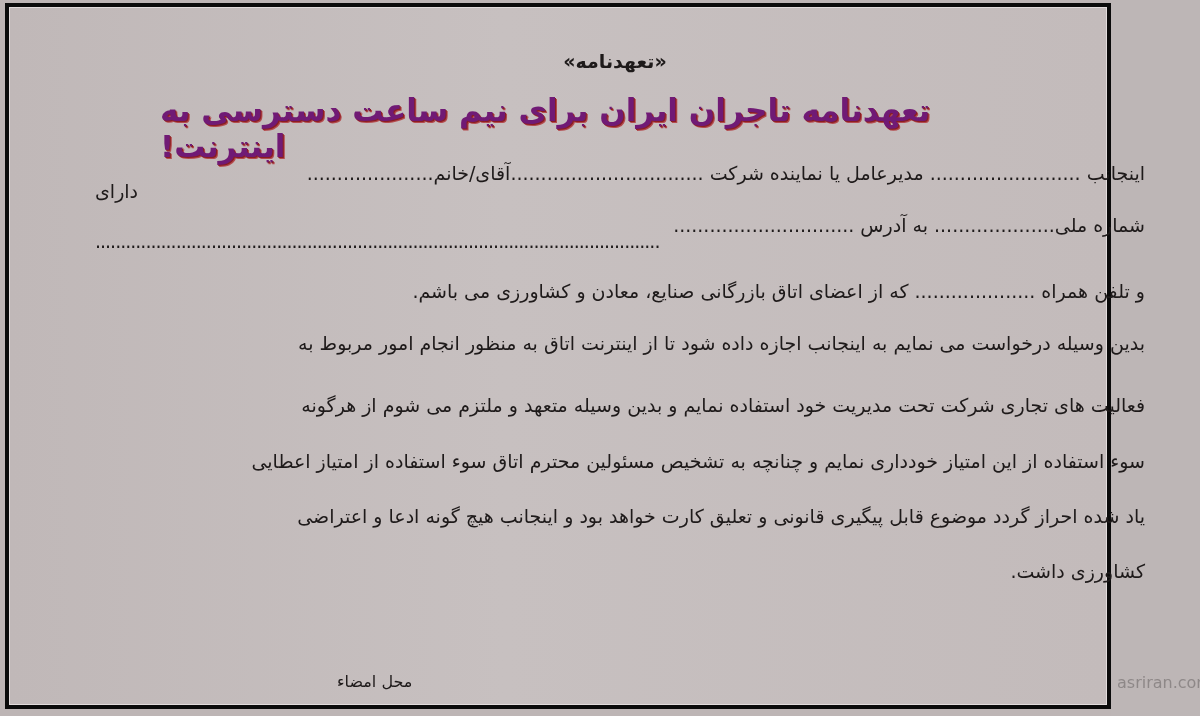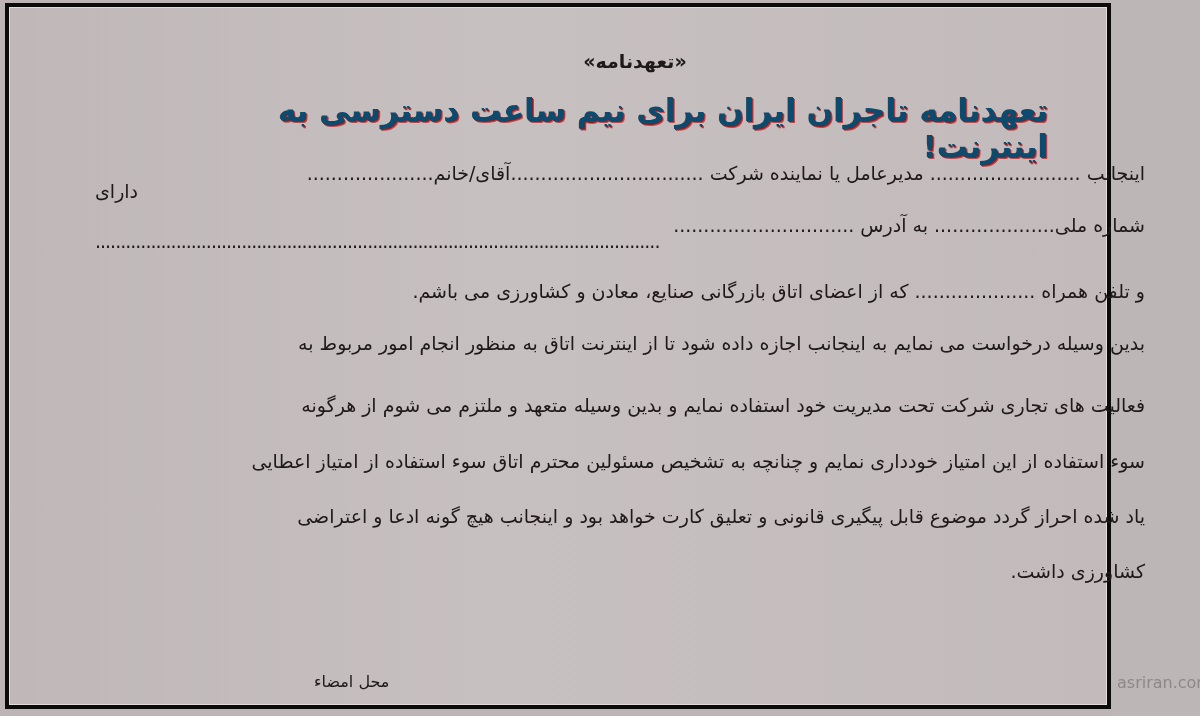--- a/index.html
+++ b/index.html
@@ -35,54 +35,54 @@
       position: absolute;
       right: 55px;
       direction: rtl;
       text-align: left;
       white-space: nowrap;
       color: #1e1a1a;
       font-family: "DejaVu Sans", sans-serif;
     }
     .heading {
       position: absolute;
-      left: 535px; top: 50px;
+      left: 515px; top: 50px;
       width: 200px;
       text-align: center;
       direction: rtl;
       font-size: 19px;
       font-weight: bold;
       color: #1e1a1a;
     }
     .title {
       position: absolute;
-      left: 168px; top: 92px;
+      left: 160px; top: 92px;
       width: 880px;
-      text-align: right;
+      text-align: left;
       direction: rtl;
       font-size: 31px;
       font-weight: bold;
-      color: #0c4a6e;
+      color: #701a75;
       text-shadow: 1px 1px 0 #8a1e22, 2px 2px 0 #b44b4e;
       letter-spacing: 0px;
     }
     .body-text { font-size: 19px; }
     .l1 { top: 162px; }
     .l1b { position:absolute; top:180px; left: 95px; direction: rtl; font-size: 19px; color:#1e1a1a; white-space: nowrap; }
     .l2 { top: 214px; }
     .l2b { position:absolute; top:230px; left: 95px; direction: rtl; font-size: 19px; color:#1e1a1a; white-space: nowrap; }
     .l3 { top: 280px; }
     .p1 { top: 332px; margin-left: 32px; }
     .p2 { top: 394px; margin-left: 40px; }
     .p3 { top: 450px; }
     .p4 { top: 505px; margin-left: 20px; }
     .p5 { top: 560px; }
     .signature {
       position: absolute;
-      left: 314px; top: 672px;
+      left: 337px; top: 672px;
       direction: rtl;
       font-size: 16px;
       color: #1e1a1a;
     }
     .watermark {
       position: absolute;
       left: 1117px; top: 673px;
       font-size: 16px;
       color: #8e8888;
       font-family: "DejaVu Sans", sans-serif;

